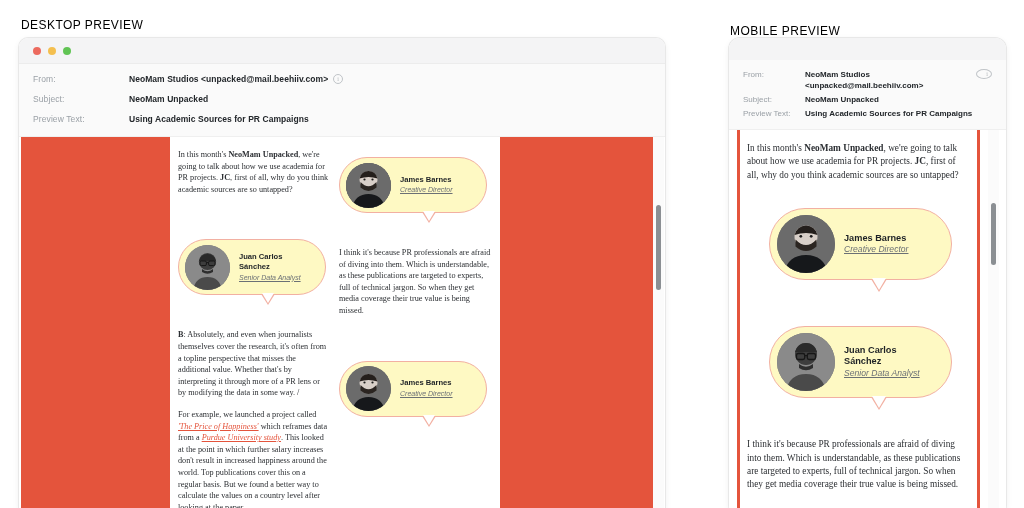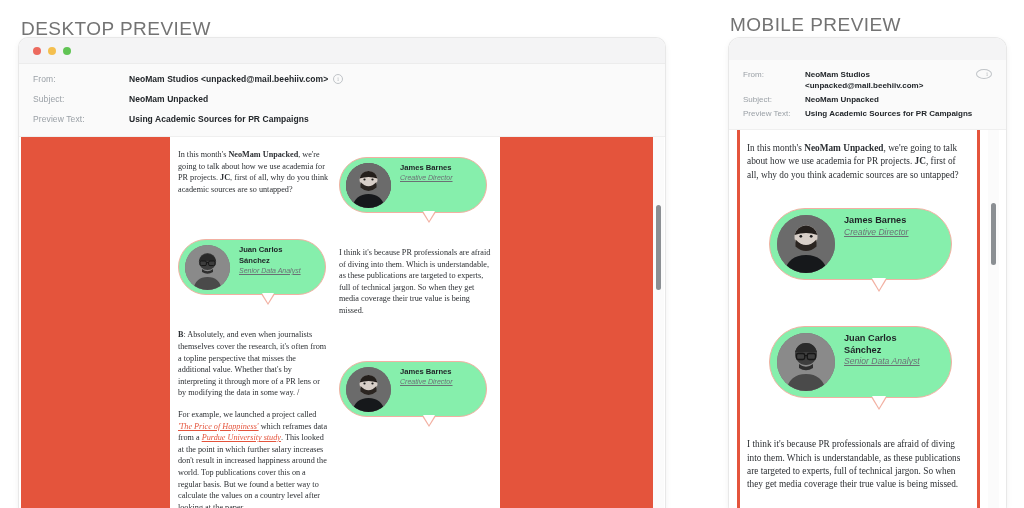--- a/index.html
+++ b/index.html
@@ -11,28 +11,28 @@
     width: 1024px;
     height: 508px;
     overflow: hidden;
     font-family: "Liberation Sans", sans-serif;
     position: relative;
   }
 
   
   .panel-heading {
     position: absolute;
-    font-size: 19px;
+    font-size: 12px;
     letter-spacing: 0.45px;
-    color: #737373;
+    color: #000000;
     font-weight: 400;
     white-space: nowrap;
   }
   #desktop-heading { left: 21px; top: 18px; }
-  #mobile-heading  { left: 730px; top: 14px; }
+  #mobile-heading  { left: 730px; top: 24px; }
 
   
   .win {
     position: absolute;
     background: #ffffff;
     border-radius: 9px 9px 9px 9px;
     box-shadow: 0 0 0 1px #e8e8e8, 0 2px 7px rgba(0,0,0,0.07);
     overflow: hidden;
   }
   #desktop-window {
@@ -132,22 +132,23 @@
 
   .spacer-20 { height: 20px; }
   .spacer-34 { height: 34px; }
   .spacer-12 { height: 12px; }
 
   
   .bubble {
     position: relative;
     border: 1px solid #f2b0a2;
     border-radius: 28px;
-    background: #86efac;
+    background: #fef9c3;
     display: flex;
+    align-items: center;
     padding: 5px 14px 5px 6px;
     box-sizing: border-box;
   }
   .bubble::after, .bubble::before {
     content: "";
     position: absolute;
     width: 0; height: 0;
   }
   .bubble::before {
     bottom: -11px; left: 56%;

